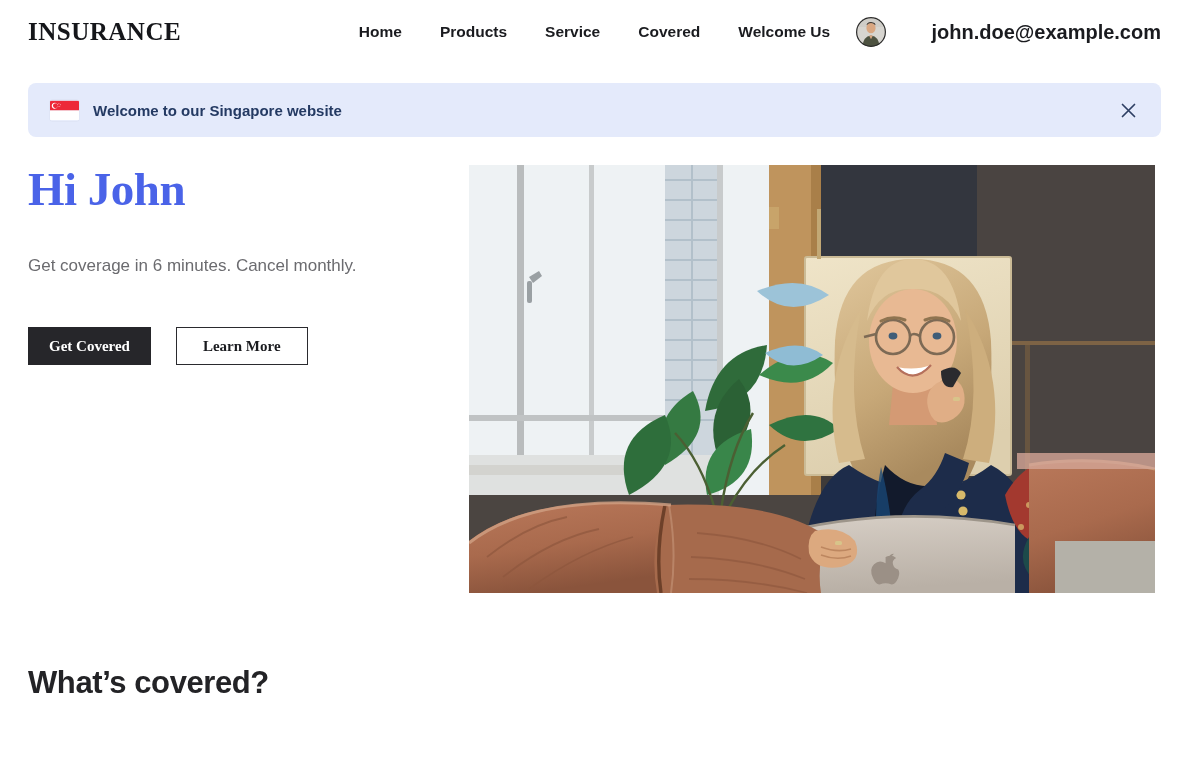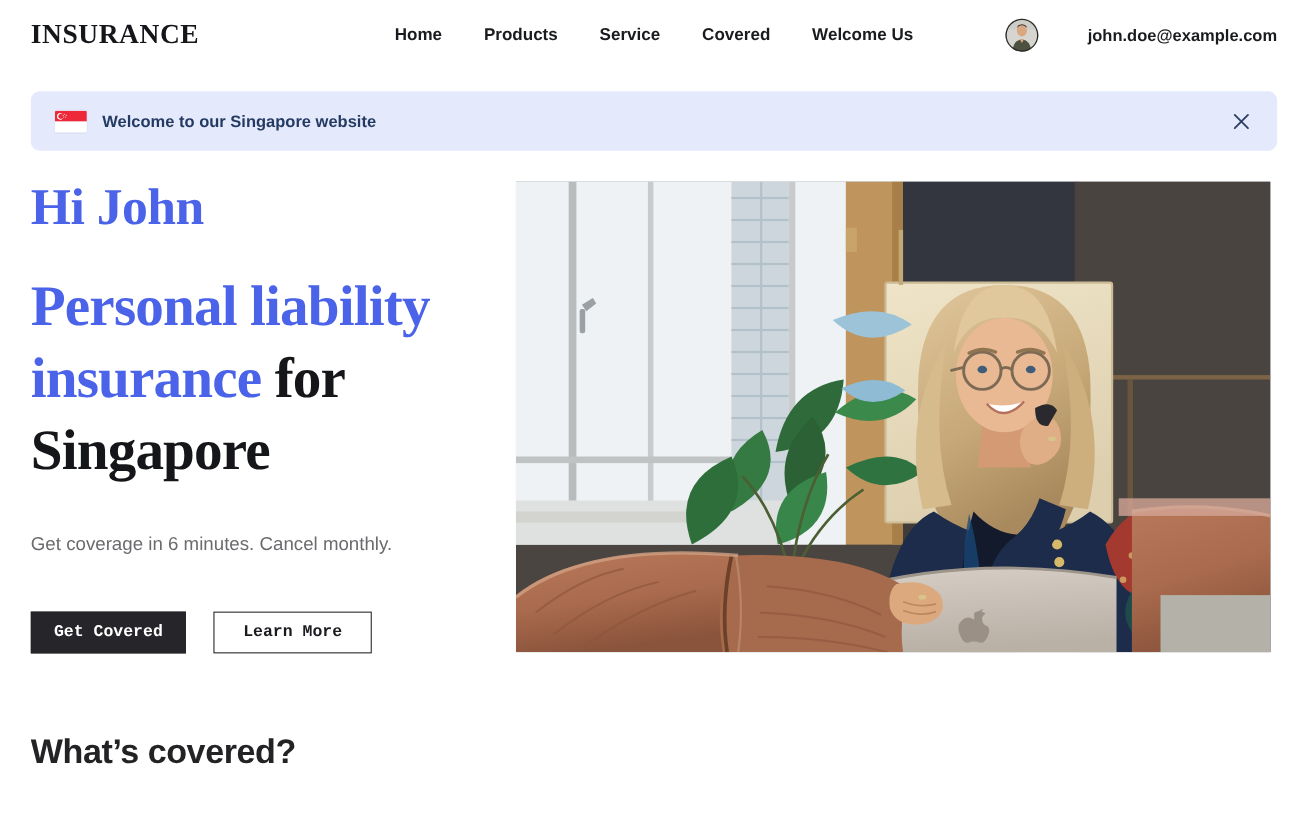--- a/index.html
+++ b/index.html
@@ -67,21 +67,21 @@
     border-radius: 50%;
     overflow: hidden;
     flex: 0 0 auto;
     position: relative;
     background: #2c2c2c;
     cursor: pointer;
   }
   .avatar svg { display: block; width: 100%; height: 100%; }
 
   .user-email {
-    font-size: 15px;
+    font-size: 20px;
     font-weight: 700;
     color: #1a1b1f;
     white-space: nowrap;
     margin-left: 32px;
   }
 
   
   .banner-wrap { padding: 19px 28px 0 28px; }
 
   .banner {
@@ -167,21 +167,21 @@
   }
 
   .cta-row {
     margin-top: 49px;
     display: flex;
     align-items: center;
     gap: 25px;
   }
 
   .btn {
-    font-family: Liberation Mono, monospace;
+    font-family: Liberation Serif, serif;
     font-size: 15px;
     font-weight: 700;
     padding: 0 20px;
     height: 38px;
     display: inline-flex;
     align-items: center;
     justify-content: center;
     cursor: pointer;
     border-radius: 0;
     white-space: nowrap;
@@ -287,21 +287,20 @@
     </button>
   </div>
 </div>
 
 <div class="hero">
 
   <div class="hero-left">
 
     <div class="greeting">Hi John</div>
 
-    <h1 class="headline"><span class="hl-blue">Personal liability insurance</span><span> for Singapore</span></h1>
 
     <p class="subtext">Get coverage in 6 minutes. Cancel monthly.</p>
 
     <div class="cta-row">
       <button class="btn btn-primary">Get Covered</button>
       <button class="btn btn-secondary">Learn More</button>
     </div>
   </div>
 
   <div class="hero-right">

